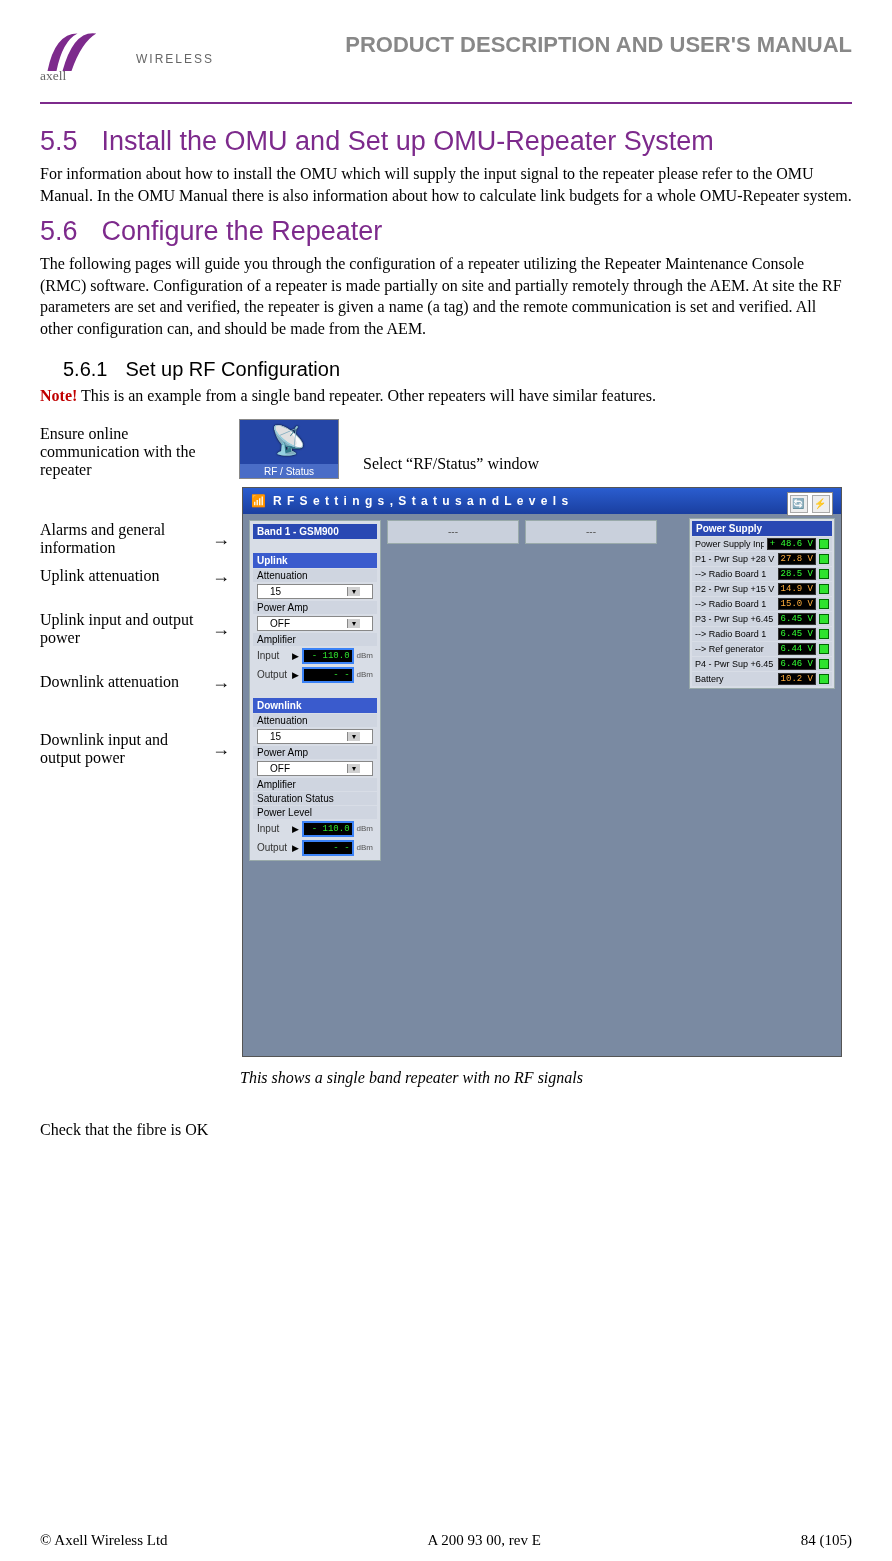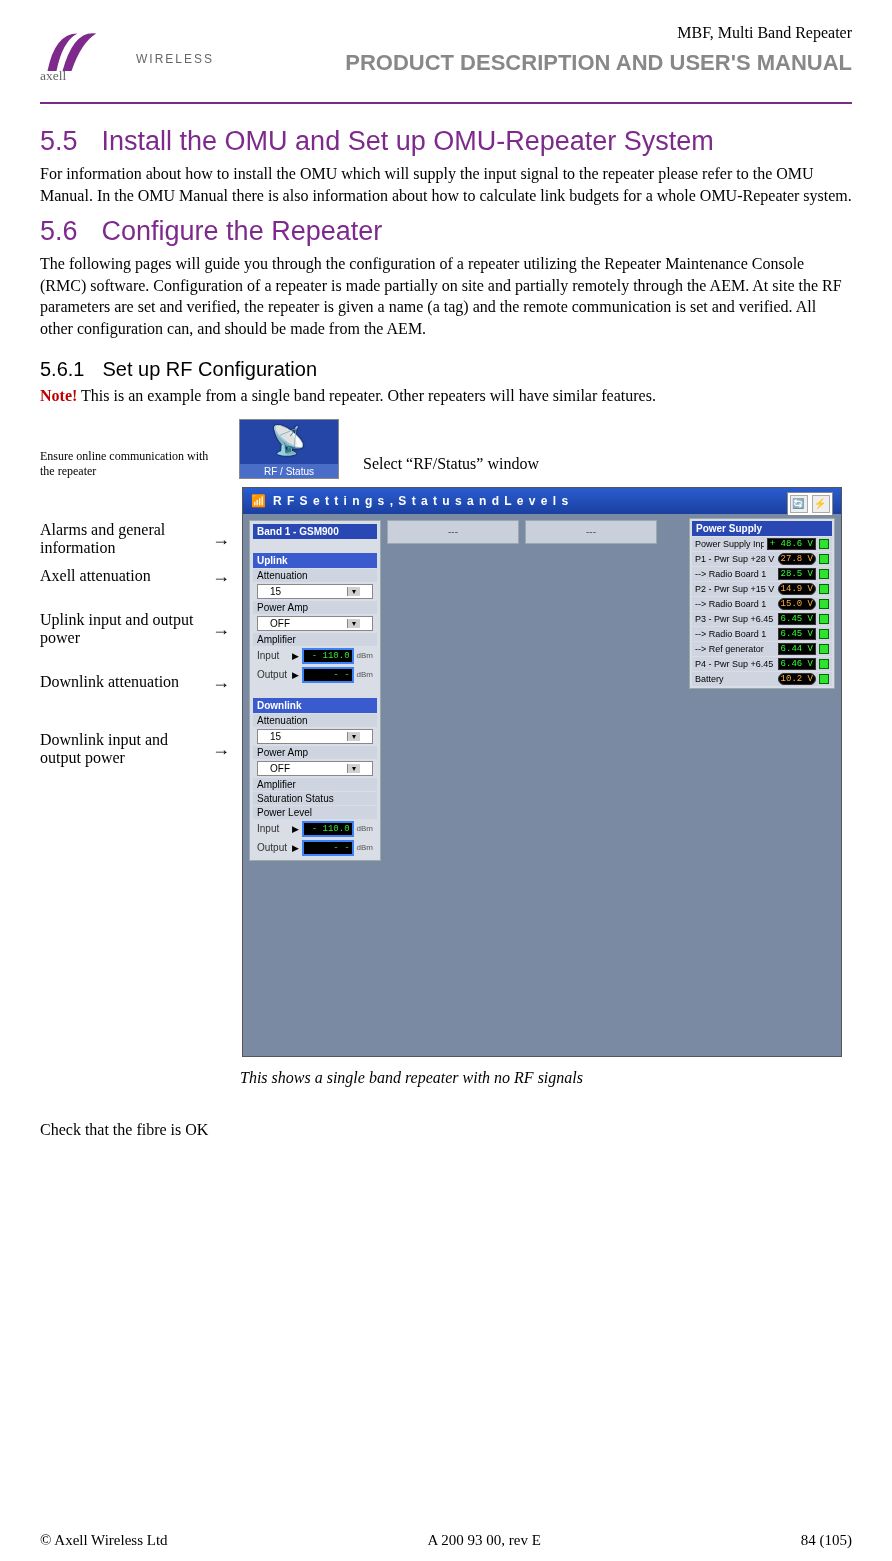--- a/index.html
+++ b/index.html
@@ -62,20 +62,21 @@
   .sec-num, .sec-txt {
     font-family: Verdana, Arial, sans-serif;
     font-size: 27px;
     color: #7d2a8c;
   }
   .sub-row {
     display: flex;
     gap: 18px;
     margin-top: 18px;
     margin-bottom: 6px;
+    margin-left: 23px;
   }
   .sub-num, .sub-txt {
     font-family: Verdana, Arial, sans-serif;
     font-size: 20px;
     color: #000;
   }
   .body {
     font-size: 16px;
     line-height: 1.35;
     margin-top: 4px;
@@ -86,21 +87,21 @@
 
   
   .step-row {
     display: flex;
     align-items: flex-end;
     gap: 24px;
     margin-top: 14px;
   }
   .step-left {
     width: 175px;
-    font-size: 12px;
+    font-size: 16px;
   }
   .rf-icon {
     width: 100px;
     height: 60px;
     background: #2546a6;
     border: 1px solid #888;
     box-shadow: inset 0 -14px 0 #4a6dc7;
     position: relative;
     display: flex;
     flex-direction: column;
@@ -294,21 +295,21 @@
     font-family:"Courier New",monospace;
     font-size:9px;
     padding:0 2px;
     border:1px solid #333;
     min-width:32px;
     text-align:right;
   }
   .psu-led{
     width:8px;height:8px;background:#2ee32e;border:1px solid #060;
   }
-  .psu-val.orange{color:#ffae3c;border-radius:6px;}
+  .psu-val.orange{color:#ffae3c;}
   .psu-row .psu-lab { flex:1; white-space:nowrap; overflow:hidden;}
 
   .tool-icons {
     position:absolute;
     top:4px; right:8px;
     display:flex; gap:4px;
     background:#fff;
     padding:2px;
     border:1px solid #888;
   }
@@ -355,21 +356,20 @@
       <svg viewBox="0 0 120 80">
         <path d="M10 60 Q20 10 50 10 Q30 20 22 60 Z" fill="#7d2a8c"></path>
         <path d="M30 60 Q45 5 75 10 Q55 22 42 60 Z" fill="#7d2a8c"></path>
         <text x="0" y="72" font-family="Verdana" font-size="18" fill="#666">axell</text>
       </svg>
       <div style="display:flex;flex-direction:column;">
         <span class="logo-text">WIRELESS</span>
       </div>
     </div>
     <div class="hdr-text">
-      <div class="hdr-title1">MBF, Multi Band Repeater</div>
       <div class="hdr-title2">PRODUCT DESCRIPTION AND USER'S MANUAL</div>
     </div>
   </div>
   <hr class="hdr-rule">
 
   <div class="sec-row">
     <div class="sec-num">5.5</div>
     <div class="sec-txt">Install the OMU and Set up OMU-Repeater System</div>
   </div>
   <div class="body">For information about how to install the OMU which will supply the input signal to the repeater please refer to the OMU Manual. In the OMU Manual there is also information about how to calculate link budgets for a whole OMU-Repeater system.</div>
@@ -397,21 +397,21 @@
     <div class="sel-text">Select “RF/Status” window</div>
   </div>
 
   <div class="shot-wrap">
     <div class="arrows-col">
       <div class="arrow-label gap-sm">
           <span class="txt">Alarms and general information</span>
           <span class="arrow">→</span>
         </div>
       <div class="arrow-label gap-sm">
-          <span class="txt">Axell attenuation</span>
+          <span class="txt">Uplink attenuation</span>
           <span class="arrow">→</span>
         </div>
       <div class="arrow-label gap-md">
           <span class="txt">Uplink input and output power</span>
           <span class="arrow">→</span>
         </div>
       <div class="arrow-label gap-md">
           <span class="txt">Downlink attenuation</span>
           <span class="arrow">→</span>
         </div>

